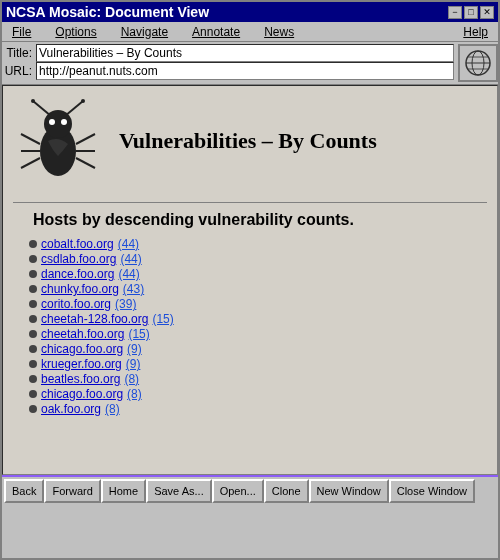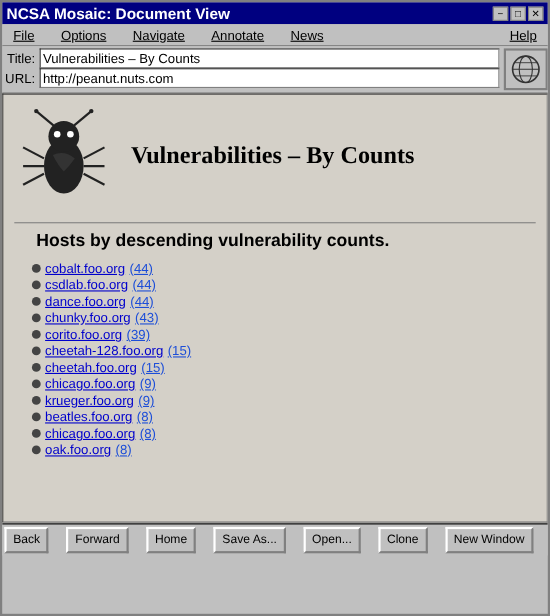--- a/index.html
+++ b/index.html
@@ -170,23 +170,23 @@
       color: #1d4ed8;
       text-decoration: underline;
     }
 
     
     .toolbar {
       background: #c0c0c0;
       display: flex;
       align-items: center;
       height: 30px;
-      border-top: 2px solid #404040;
+      border-top: 2px solid #8b5cf6;
       padding: 2px;
-      gap: 16px;
+      gap: 0;
     }
     .tb-btn {
       background: #c0c0c0;
       border: 2px solid;
       border-color: #ffffff #808080 #808080 #ffffff;
       padding: 2px 6px;
       font-size: 11px;
       cursor: pointer;
       height: 24px;
       display: flex;

